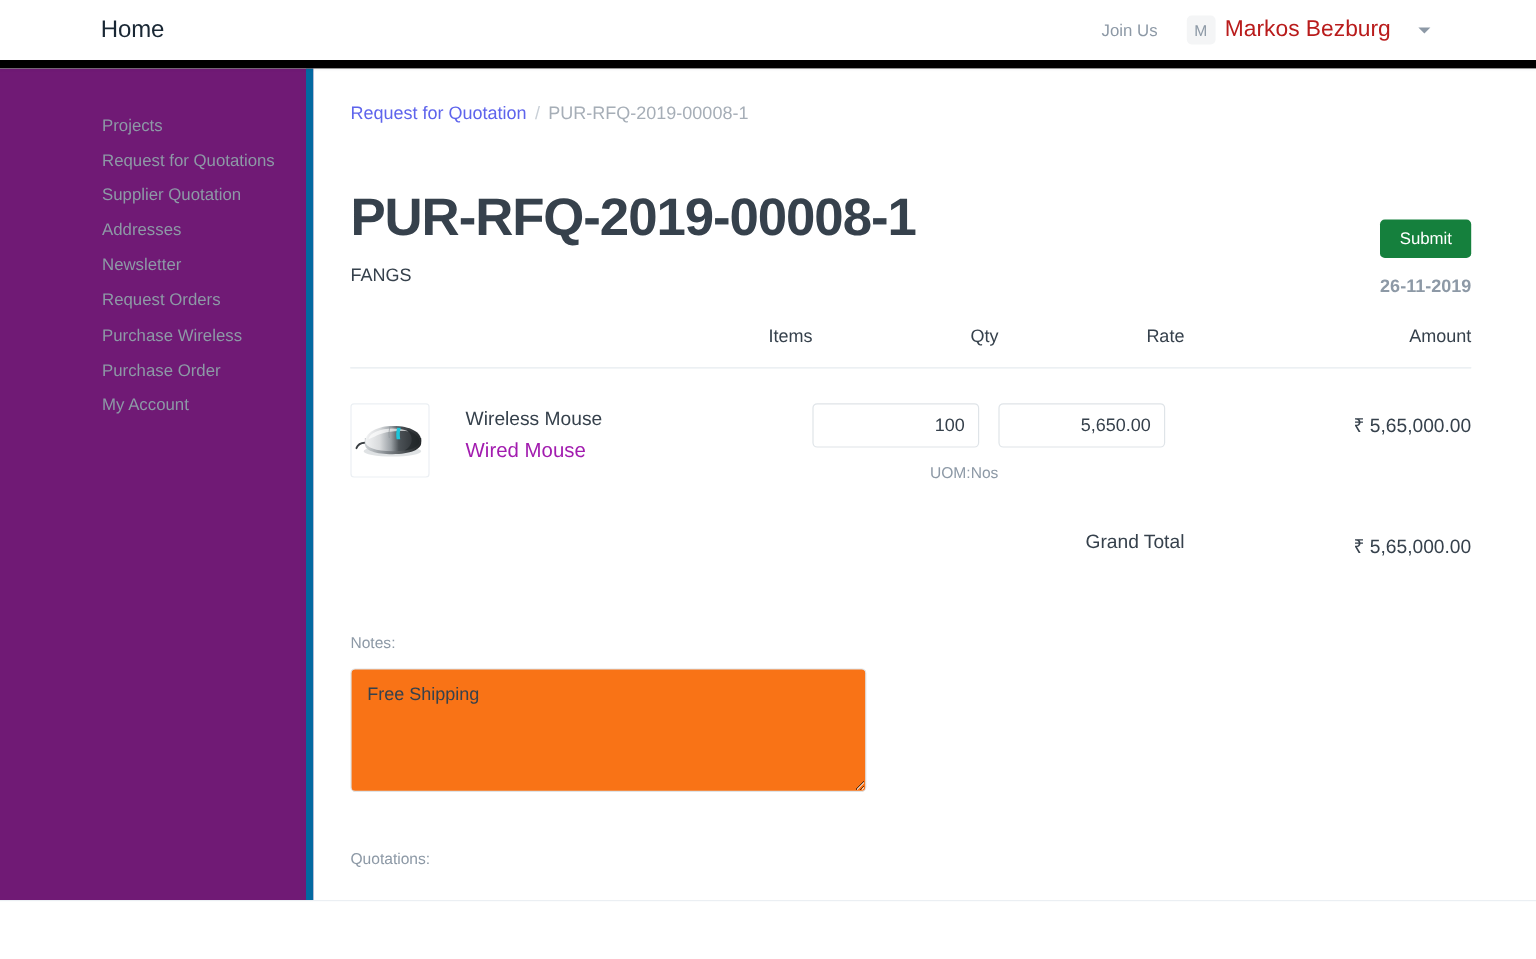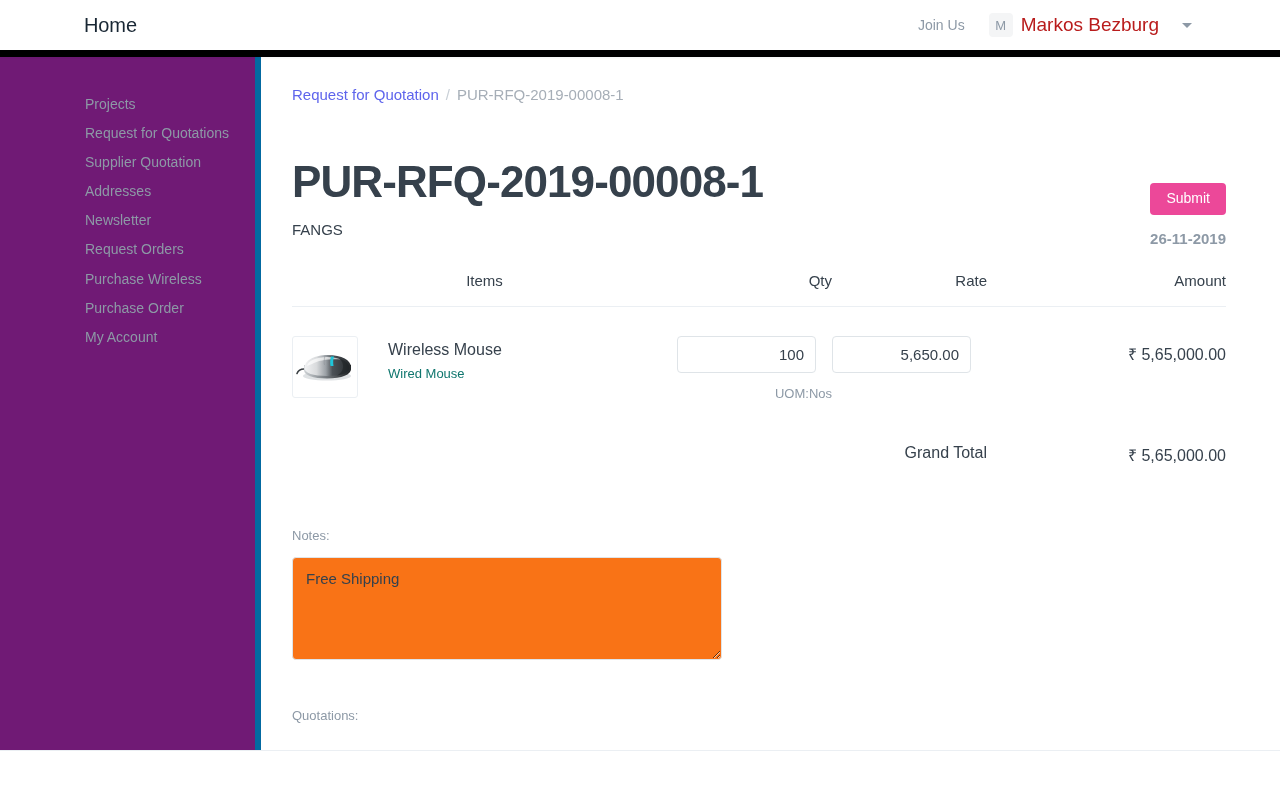--- a/index.html
+++ b/index.html
@@ -149,21 +149,21 @@
     margin-top: 16px;
     font-size: 15px;
     color: #36414c;
   }
   .title-right {
     text-align: right;
     padding-top: 25px;
   }
   .btn-submit {
     display: inline-block;
-    background: #ec4899;
+    background: #15803d;
     color: #ffffff;
     border: none;
     border-radius: 4px;
     font-size: 14px;
     font-family: inherit;
     padding: 8px 16px 9px;
     cursor: pointer;
     line-height: 1.1;
   }
   .doc-date {
@@ -182,21 +182,21 @@
   }
   .items-table th {
     font-size: 15px;
     font-weight: 400;
     color: #36414c;
     text-align: right;
     padding: 0 0 17px 0;
     border-bottom: 1px solid #ebeff3;
     vertical-align: top;
   }
-  .items-table th.col-items { text-align: center; }
+  .items-table th.col-items { text-align: right; }
   .col-items { width: 385px; }
   .col-qty   { width: 155px; }
   .col-rate  { width: 155px; }
   .col-amt   { width: 239px; }
 
   .items-table td {
     padding: 0;
     vertical-align: top;
   }
   .item-cell {
@@ -216,22 +216,22 @@
     justify-content: center;
     overflow: hidden;
   }
   .item-text { margin-left: 30px; padding-top: 4px; }
   .item-name {
     font-size: 16px;
     color: #36414c;
     line-height: 1.2;
   }
   .item-desc {
-    font-size: 13px;
-    color: #0f766e;
+    font-size: 17px;
+    color: #a21caf;
     margin-top: 7px;
     line-height: 1.2;
   }
   .cell-pad { padding-top: 29px; }
   .num-input {
     width: 139px;
     height: 37px;
     border: 1px solid #dfe4e8;
     border-radius: 4px;
     background: #ffffff;

